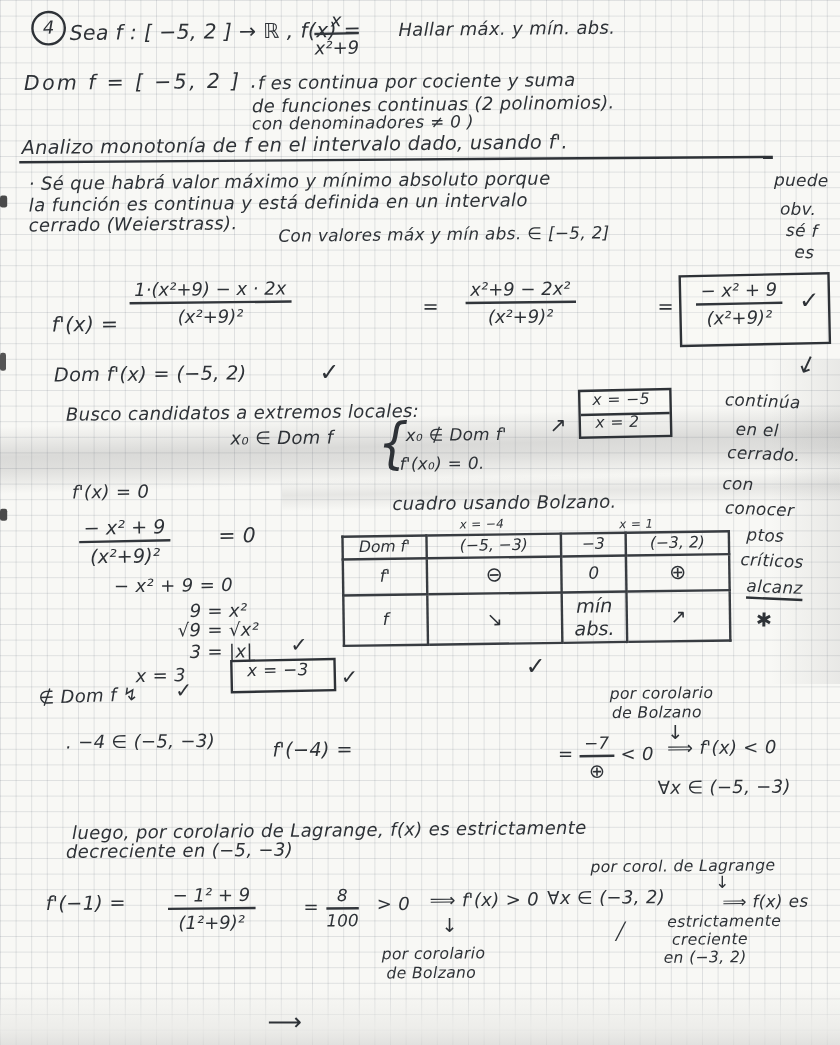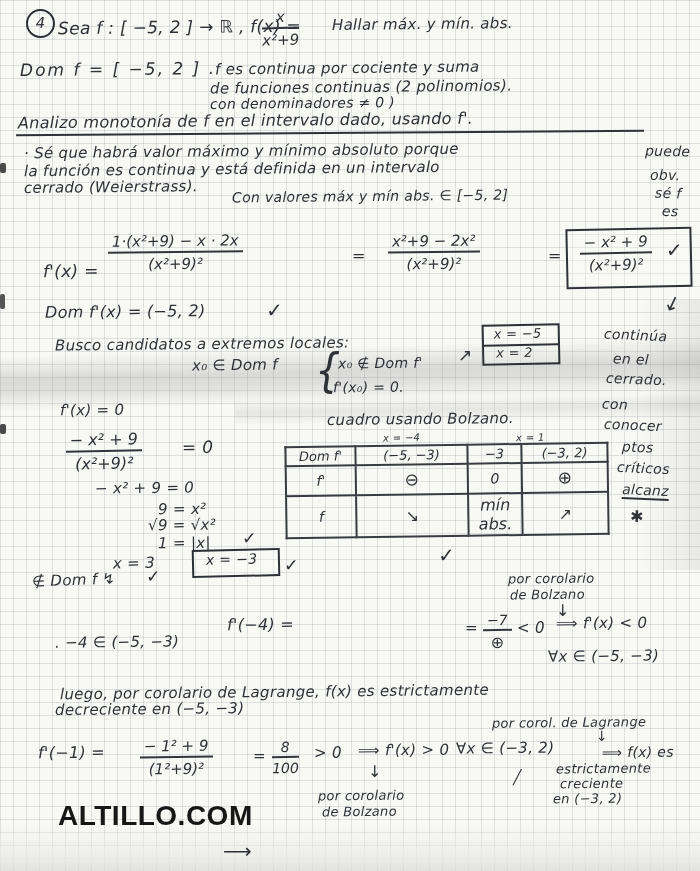--- a/index.html
+++ b/index.html
@@ -122,21 +122,21 @@
 
   <div class="hw f15 rm05" style="left:60px;top:402px;">f'(x) = 0</div>
   <div class="frac f16 rm1" style="left:66px;top:430px;">
     <span class="fn">− x² + 9</span>
     <span class="fd">(x²+9)²</span>
   </div>
   <div class="hw f17 rm05" style="left:182px;top:438px;">=  0</div>
   <div class="hw f15 rm05" style="left:95px;top:480px;">− x² + 9  =  0</div>
   <div class="hw f15 rm05" style="left:158px;top:501px;">9  =  x²</div>
   <div class="hw f15 rm05" style="left:148px;top:517px;">√9  =  √x²</div>
-  <div class="hw f15 rm05" style="left:158px;top:535px;">1  =  |x|</div>
+  <div class="hw f15 rm05" style="left:158px;top:535px;">3  =  |x|</div>
   <div class="check f17 rp1" style="left:242px;top:528px;">✓</div>
   <div class="hw f15 rm1" style="left:113px;top:555px;">x = 3</div>
   <div class="check f17 rm1" style="left:146px;top:566px;">✓</div>
   <div class="bx abs rm1" style="left:192px;top:549px;width:84px;height:24px;">
     <div class="hw f14" style="left:12px;top:1px;">x = −3</div>
   </div>
   <div class="check f17 rp1" style="left:284px;top:555px;">✓</div>
   <div class="hw f15 rm2" style="left:32px;top:572px;">∉ Dom f  ↯</div>
 
   <div class="hw f15 rm05" style="left:327px;top:411px;">cuadro usando Bolzano.</div>
@@ -165,21 +165,21 @@
       </td>
       <td class="f16">↗</td>
     </tr>
   </tbody>
     </table>
   <div class="check f20 rm1" style="left:438px;top:543px;">✓</div>
 
   <div class="hw f13 rm05" style="left:508px;top:572px;">por corolario</div>
   <div class="hw f13 rm05" style="left:510px;top:588px;">de Bolzano</div>
   <div class="hw f16" style="left:556px;top:602px;">↓</div>
-  <div class="hw f15 rm05" style="left:55px;top:634px;">. −4 ∈ (−5, −3)</div>
+  <div class="hw f15 rm05" style="left:55px;top:610px;">. −4 ∈ (−5, −3)</div>
   <div class="hw f16 rm05" style="left:227px;top:616px;">f'(−4) =</div>
   <div class="hw f15" style="left:465px;top:620px;">=</div>
   <div class="frac f14 rm05" style="left:483px;top:612px;">
     <span class="fn">−7</span>
     <span class="fd f16">⊕</span>
   </div>
   <div class="hw f15" style="left:517px;top:620px;">&lt; 0</div>
   <div class="hw f15 rm05" style="left:556px;top:615px;">⟹ f'(x) &lt; 0</div>
   <div class="hw f15 rm05" style="left:548px;top:648px;">∀x ∈ (−5, −3)</div>
 
@@ -203,16 +203,15 @@
   <div class="hw f15 rm05" style="left:456px;top:740px;">∀x ∈ (−3, 2)</div>
   <div class="hw f14 rm05" style="left:602px;top:745px;">⟹ f(x) es</div>
   <div class="hw f16" style="left:368px;top:763px;">↓</div>
   <div class="hw f14" style="left:513px;top:770px;">╱</div>
   <div class="hw f13 rm05" style="left:556px;top:762px;">estrictamente</div>
   <div class="hw f13 rm05" style="left:560px;top:777px;">creciente</div>
   <div class="hw f13 rm05" style="left:553px;top:792px;">en (−3, 2)</div>
   <div class="hw f13 rm05" style="left:318px;top:789px;">por corolario</div>
   <div class="hw f13 rm05" style="left:322px;top:805px;">de Bolzano</div>
 
-  <div class="wm" style="left:58px;top:800px;font-size:28px;">ALTILLO.COM</div>
   <div class="hw f20" style="left:223px;top:840px;font-style:normal;">⟶</div>
 
 </div>
 
 </body></html>

